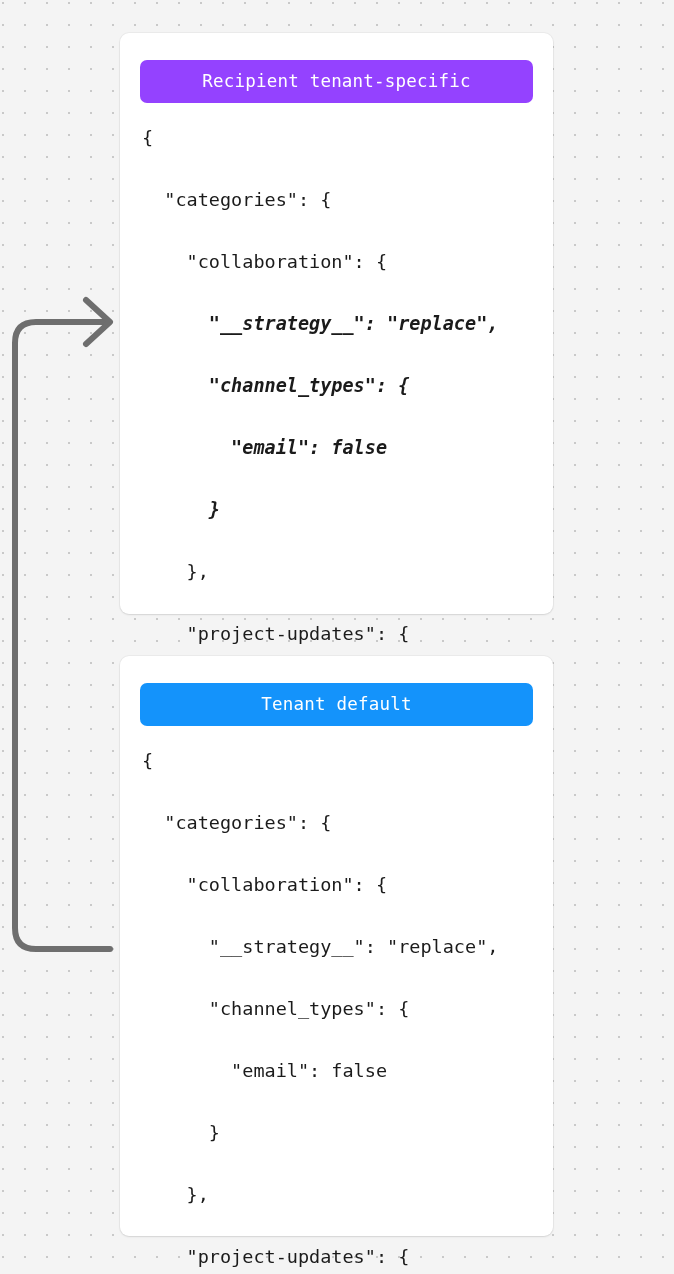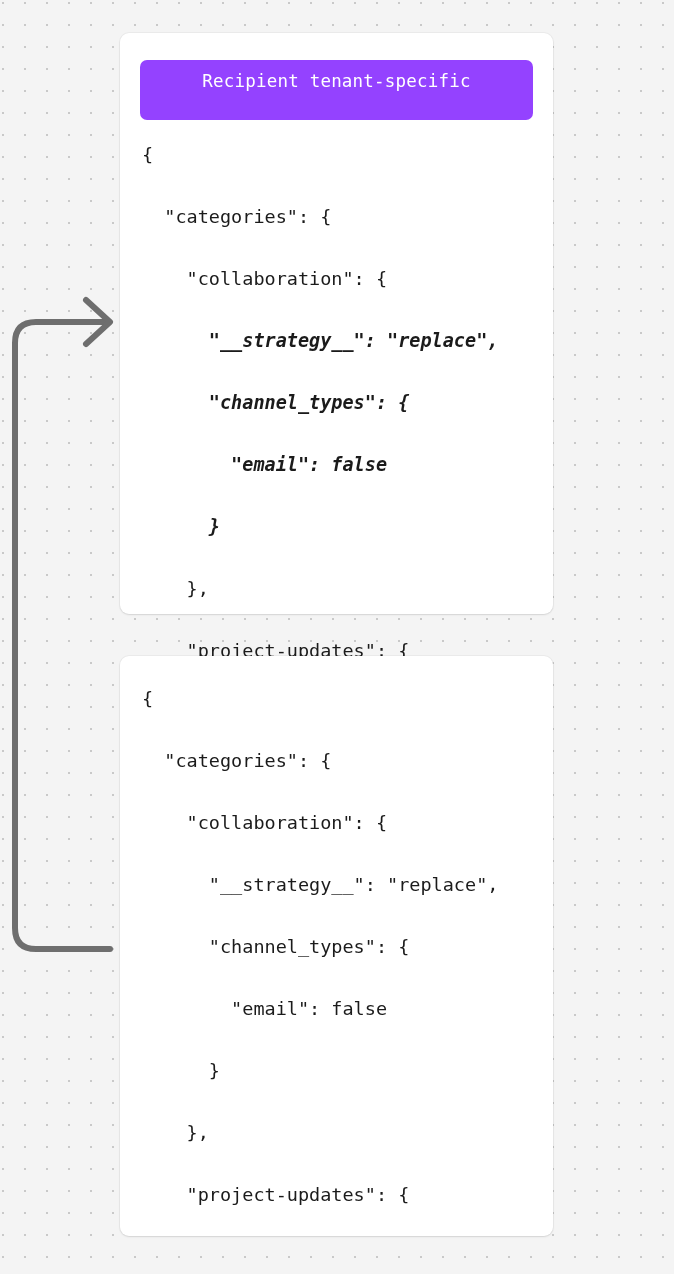--- a/index.html
+++ b/index.html
@@ -38,21 +38,21 @@
     border-radius: 9px;
     box-shadow: 0 1px 2px rgba(0,0,0,0.10), 0 0 0 1px rgba(0,0,0,0.035);
     box-sizing: border-box;
     padding: 27px 20px 24px 20px;
   }
   #card-recipient { top: 33px; height: 581px; }
   #card-tenant    { top: 656px; height: 580px; }
 
   .card-badge {
     display: block;
-    height: 60px;
+    height: 43px;
     line-height: 43px;
     border-radius: 7px;
     text-align: center;
     color: #ffffff;
     font-size: 17.5px;
     letter-spacing: 0.2px;
     font-family: "DejaVu Sans Mono", "Liberation Mono", monospace;
     margin-bottom: 19px;
     user-select: none;
   }
@@ -99,20 +99,21 @@
 <span class="code-line">    "project-updates": {</span>
 <span class="code-line">      "channel_types": {</span>
 <span class="code-line">        "email": true</span>
 <span class="code-line">      }</span>
 <span class="code-line">    }</span>
 <span class="code-line">  }</span>
 <span class="code-line">}</span></pre>
 </div>
 
 <div class="card" id="card-tenant">
+  <div class="card-badge" id="badge-tenant" style="background: rgb(20, 147, 251);">Tenant default</div>
   <pre class="code-block" id="code-tenant"><span class="code-line">{</span>
 <span class="code-line">  "categories": {</span>
 <span class="code-line">    "collaboration": {</span>
 <span class="code-line">      "__strategy__": "replace",</span>
 <span class="code-line">      "channel_types": {</span>
 <span class="code-line">        "email": false</span>
 <span class="code-line">      }</span>
 <span class="code-line">    },</span>
 <span class="code-line">    "project-updates": {</span>
 

